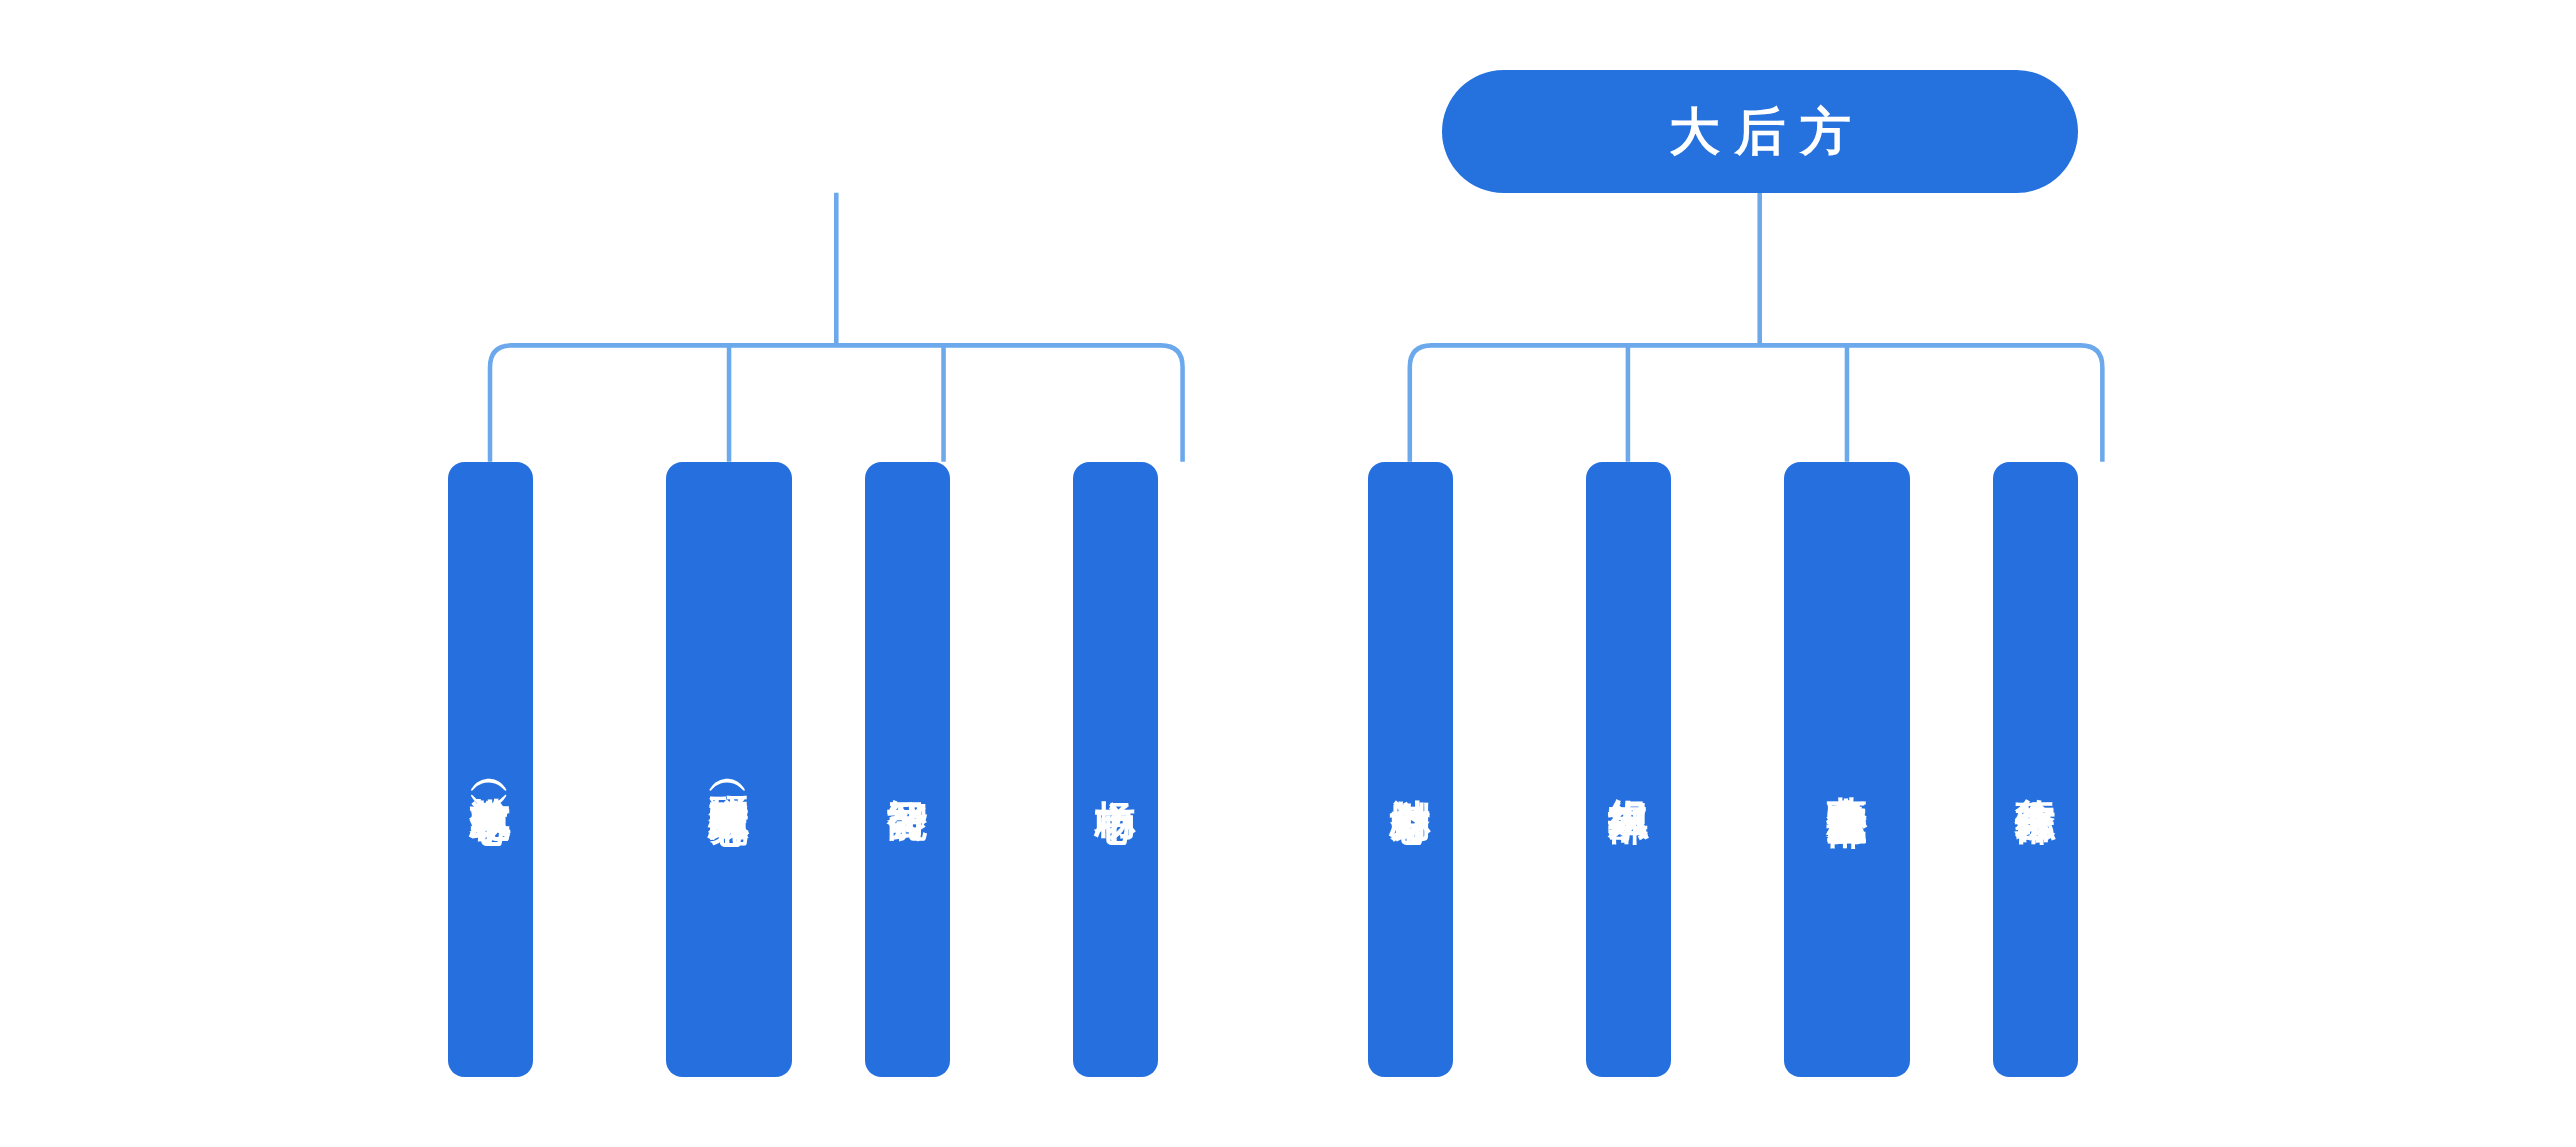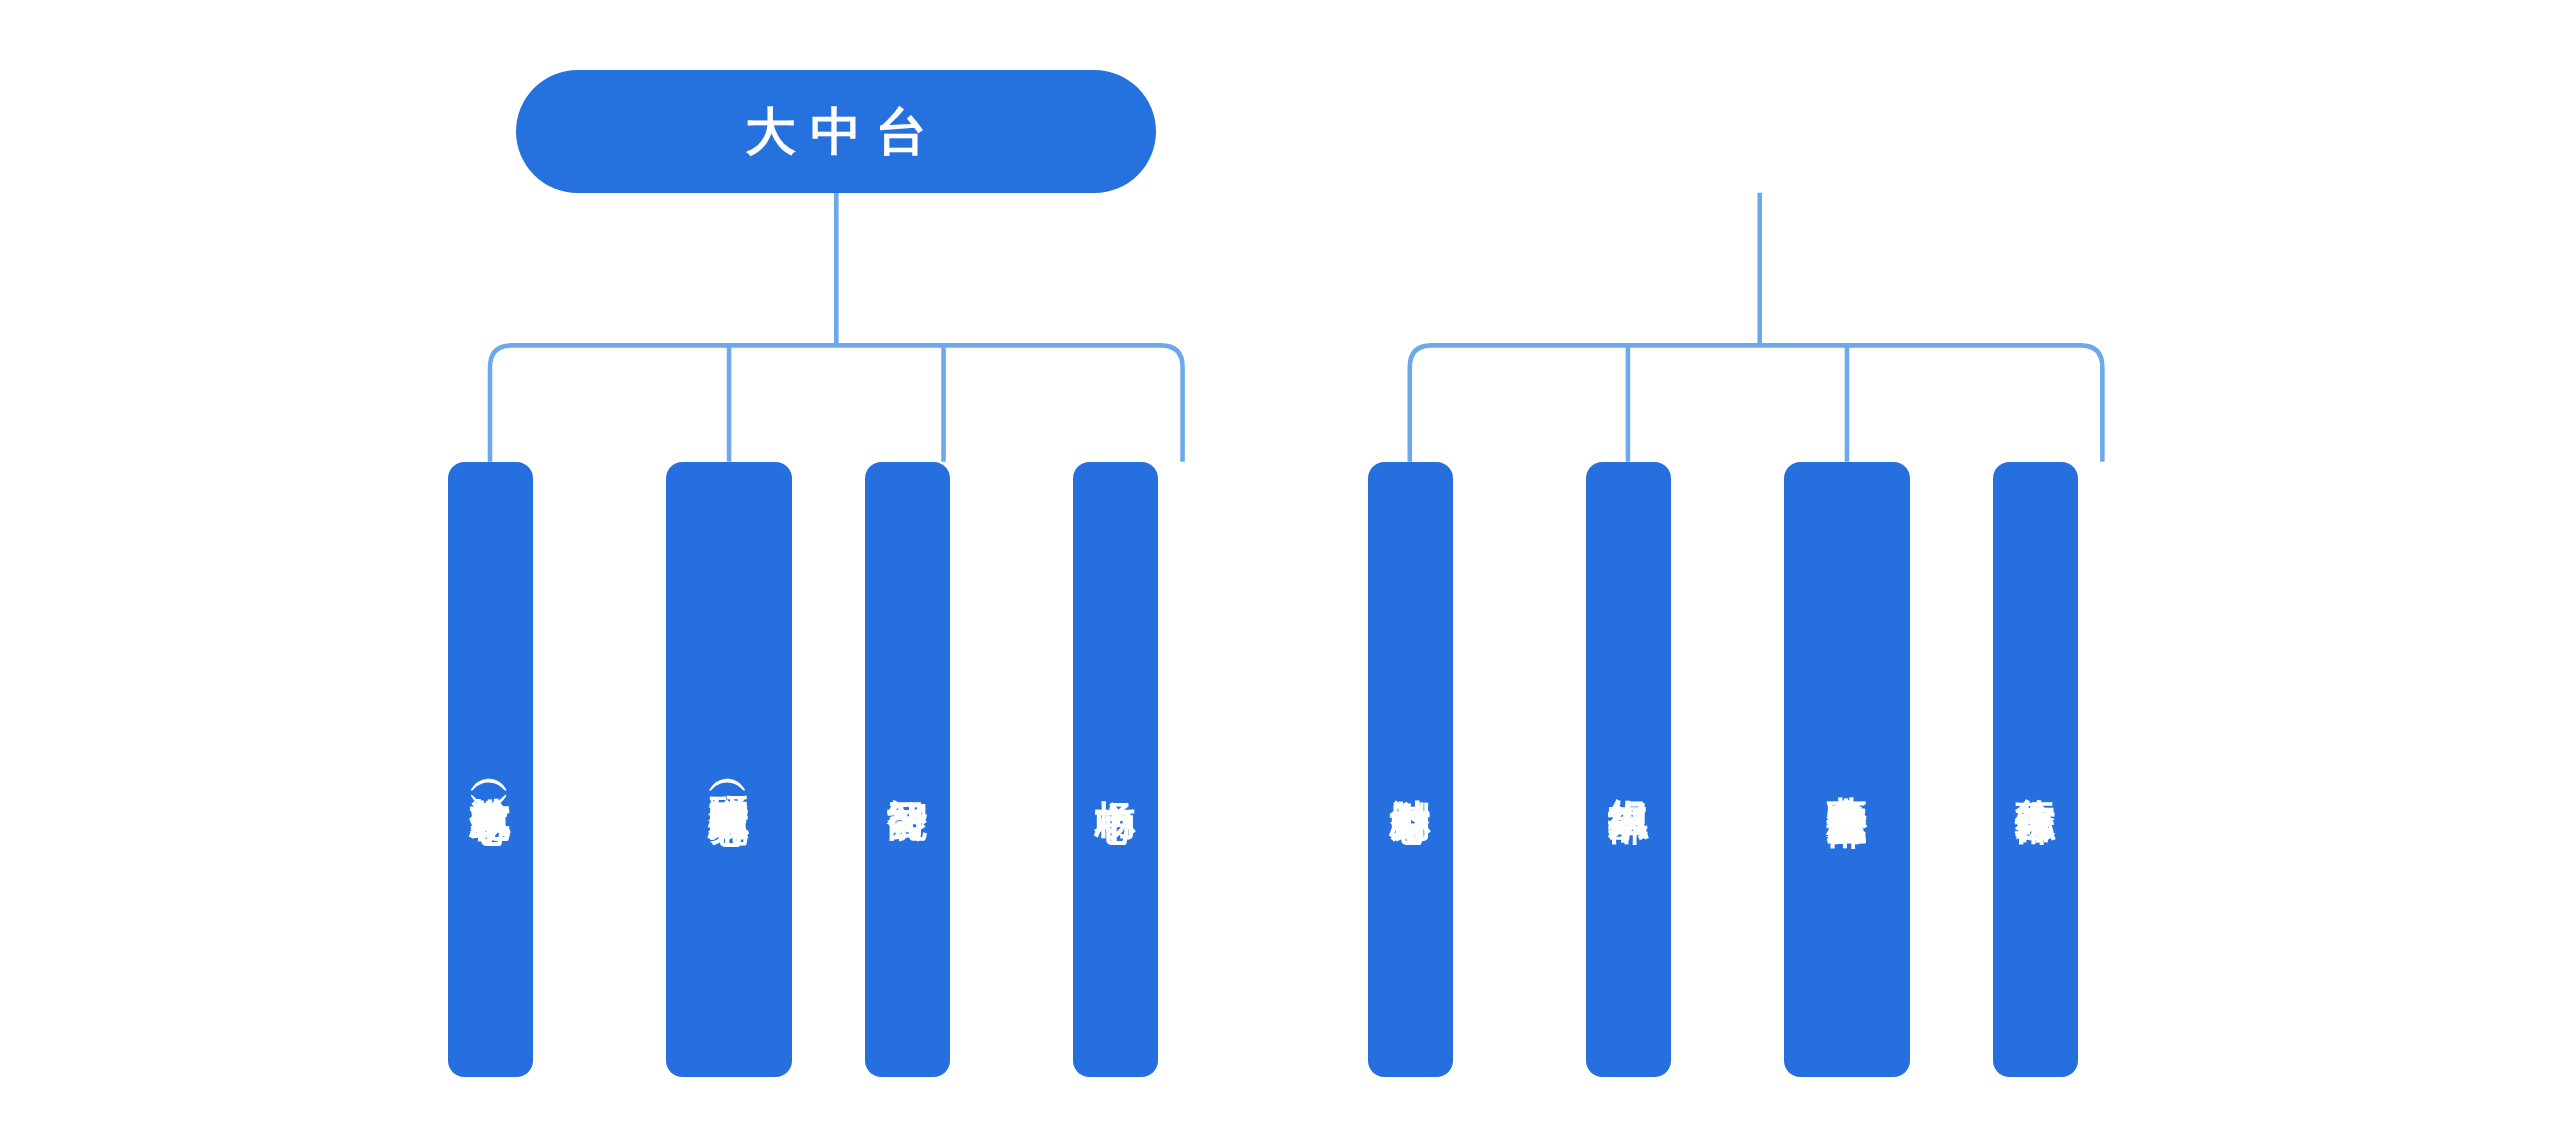--- a/index.html
+++ b/index.html
@@ -94,40 +94,40 @@
 
     <path d="M 802 380 L 802 508" stroke="#6ca8ec" stroke-width="5" stroke-linecap="butt"></path>
     <path d="M 1038 380 L 1038 508" stroke="#6ca8ec" stroke-width="5" stroke-linecap="butt"></path>
 
     <path d="M 1936 212 L 1936 380" stroke="#6ca8ec" stroke-width="5" stroke-linecap="butt"></path>
     <path d="M 1551 508 L 1551 404 Q 1551 380 1575 380 L 2289 380 Q 2313 380 2313 404 L 2313 508" stroke="#6ca8ec" stroke-width="5" stroke-linecap="butt" stroke-linejoin="round"></path>
     <path d="M 1791 380 L 1791 508" stroke="#6ca8ec" stroke-width="5" stroke-linecap="butt"></path>
     <path d="M 2032 380 L 2032 508" stroke="#6ca8ec" stroke-width="5" stroke-linecap="butt"></path>
   </svg>
 
-  <div class="root-pill" style="left:516px; top:70px; width:640px; height:123px;">
-    <span class="root-pill-label">大中台</span>
-  </div>
 
   <div class="dept-card" style="left:448px; top:462px; width:85px; height:615px;">
     <span class="dept-card-label">技术（数字化）中心</span>
   </div>
 
   <div class="dept-card" style="left:666px; top:462px; width:126px; height:615px;">
     <span class="dept-card-label two-col">研究院（碳中和研究中心）</span>
   </div>
 
   <div class="dept-card" style="left:865px; top:462px; width:85px; height:615px;">
     <span class="dept-card-label">智能公司</span>
   </div>
 
   <div class="dept-card" style="left:1073px; top:462px; width:85px; height:615px;">
     <span class="dept-card-label">市场中心</span>
   </div>
 
+  <div class="root-pill" style="left:1442px; top:70px; width:636px; height:123px;">
+    <span class="root-pill-label">大后方</span>
+  </div>
 
   <div class="dept-card" style="left:1368px; top:462px; width:85px; height:615px;">
     <span class="dept-card-label">计划财务中心</span>
   </div>
 
   <div class="dept-card" style="left:1586px; top:462px; width:85px; height:615px;">
     <span class="dept-card-label">组织人事部</span>
   </div>
 
   <div class="dept-card" style="left:1784px; top:462px; width:126px; height:615px;">

